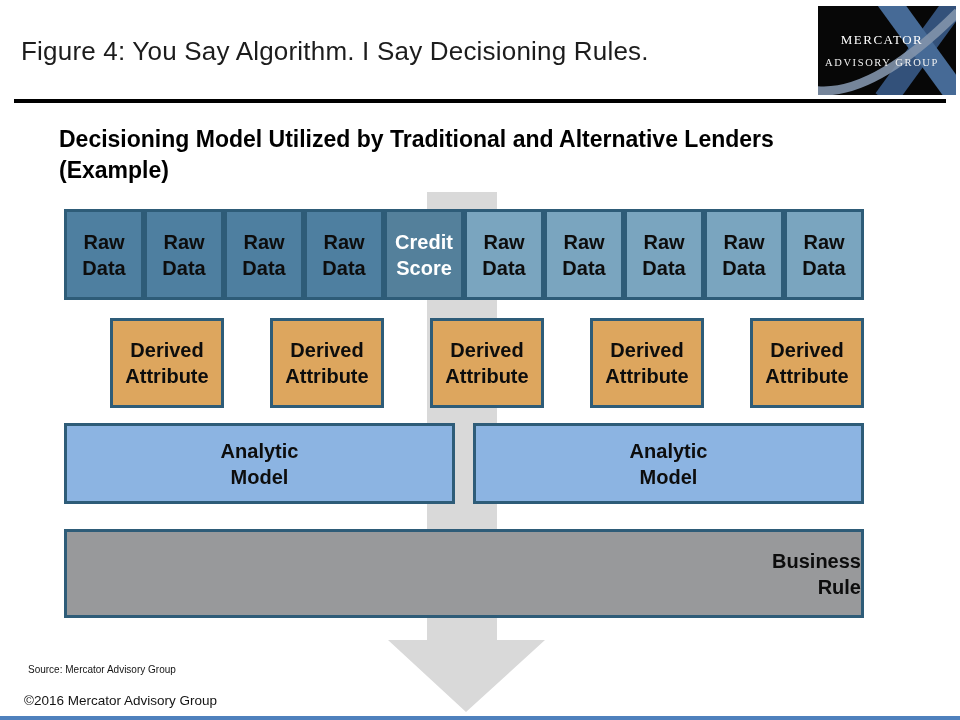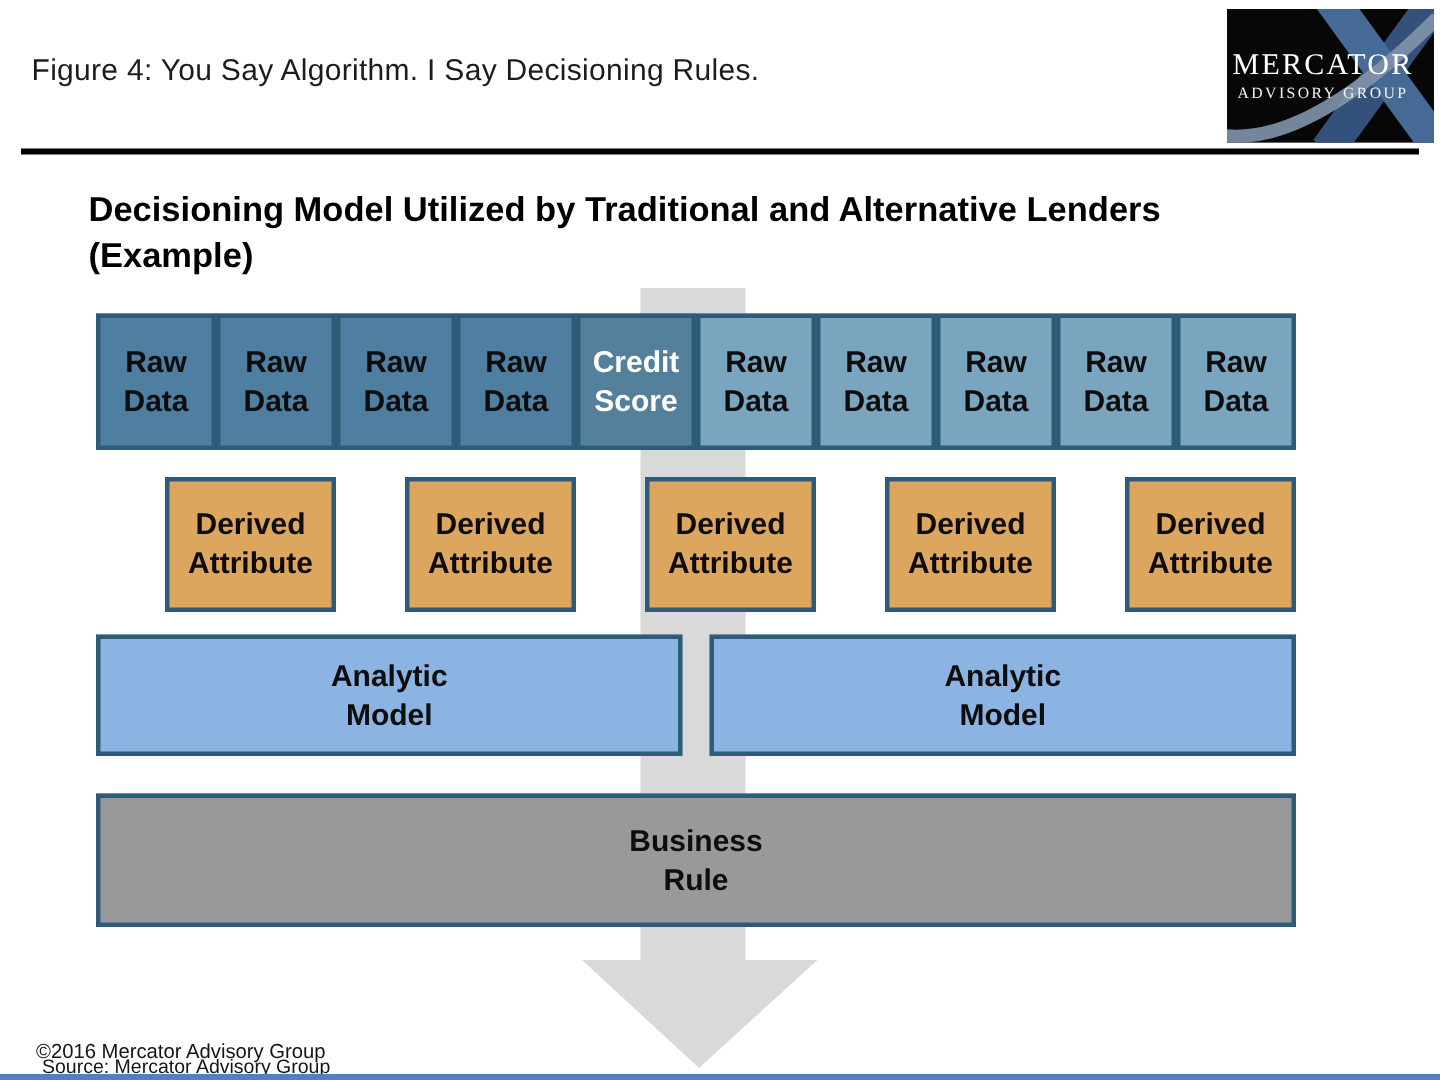--- a/index.html
+++ b/index.html
@@ -3,31 +3,31 @@
 <meta charset="utf-8">
 <style>
   html,body { margin:0; padding:0; background:#fff; }
   .slide {
     position:relative; width:960px; height:720px; background:#ffffff;
     overflow:hidden; font-family:"Liberation Sans", sans-serif;
   }
 
   
   .fig-title {
-    position:absolute; left:21px; top:36px; font-size:20px; font-weight:400;
+    position:absolute; left:21px; top:36px; font-size:26px; font-weight:400;
     color:#1c1c1c; letter-spacing:0.2px;
   }
   .rule { position:absolute; left:14px; top:99px; width:932px; height:4px; background:#000; }
 
   
   .logo { position:absolute; left:818px; top:6px; width:138px; height:89px; background:#070707; }
   .logo svg { position:absolute; left:0; top:0; }
   .logo-name {
     position:absolute; left:0; top:26px; width:128px; text-align:center;
-    font-family:"Liberation Serif", serif; font-size:20px; color:#ffffff; letter-spacing:1.5px;
+    font-family:"Liberation Serif", serif; font-size:13px; color:#ffffff; letter-spacing:1.5px;
   }
   .logo-tagline {
     position:absolute; left:0; top:51px; width:128px; text-align:center;
     font-family:"Liberation Serif", serif; font-size:10.5px; color:#f2f2f2; letter-spacing:1.6px;
   }
 
   
   .subtitle {
     position:absolute; left:59px; top:124px; width:810px; text-align:left;
     font-size:23px; font-weight:700; color:#000; line-height:31px;
@@ -44,31 +44,31 @@
   .row-business { top:529px; height:89px; }
 
   .box {
     box-sizing:border-box; border:3px solid #2e5c78;
     display:flex; flex-direction:column; align-items:center; justify-content:center;
     font-weight:700; font-size:20px; line-height:26px; color:#0d0d0d; text-align:center;
   }
   .box-raw      { width:86px;  height:100%; }
   .box-derived  { width:150px; height:100%; }
   .box-analytic { width:391px; height:100%; }
-  .box-business { width:100%;  height:100%; }
+  .box-business { width:100%;  height:100%;align-items:flex-end; }
 
   .fill-raw-dark  { background:#4e7fa0; }
   .fill-raw-light { background:#7aa5bf; }
   .fill-credit    { background:#54809b; color:#ffffff; }
   .fill-derived   { background:#dda65e;margin-left:46px; }
   .fill-analytic  { background:#8cb4e2; }
   .fill-business  { background:#98999b; }
 
   
-  .source    { position:absolute; left:28px; top:703px; font-size:13px; color:#141414; }
+  .source    { position:absolute; left:28px; top:664px; font-size:10px; color:#141414; }
   .copyright { position:absolute; left:24px; top:693px; font-size:13.5px; color:#141414; }
   .bottom-line { position:absolute; left:0; top:716px; width:960px; height:4px; background:#4f81bd; }
 </style>
 </head>
 <body>
 
 <div class="slide">
 
   <svg class="arrow-svg" width="960" height="720" viewBox="0 0 960 720">
     <polygon points="427,192 497,192 497,640 545,640 466,712 388,640 427,640" fill="#d9d9d9"></polygon>

